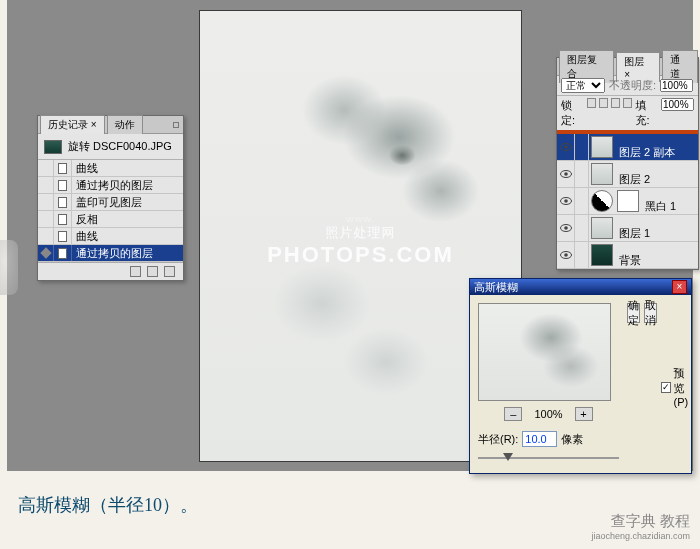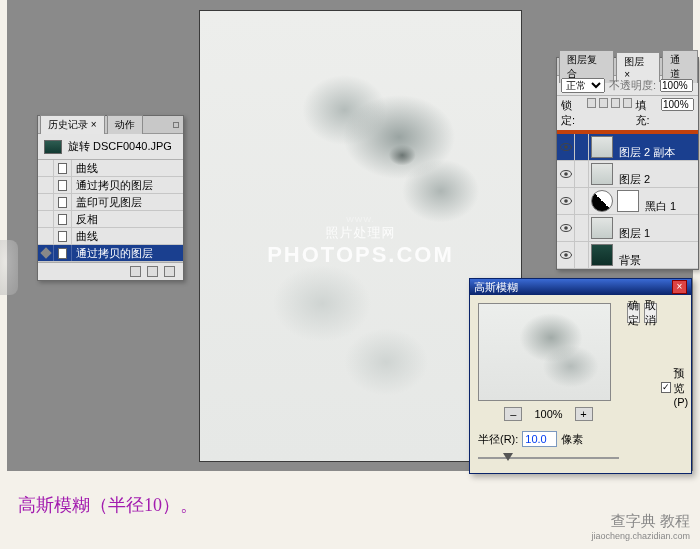--- a/index.html
+++ b/index.html
@@ -64,21 +64,21 @@
 .radrow{display:flex;align-items:center;gap:4px;margin-top:10px;font-size:11px}
 .radrow input{width:35px;background:#fff;border:1px solid #7a98bf;color:#003cf0;font-size:11px;padding:1px 2px}
 .slider{position:relative;height:14px;margin-top:4px}
 .slider .track{position:absolute;left:0;right:0;top:6px;height:2px;background:#999}
 .slider .thumb{position:absolute;top:2px;left:18%;width:0;height:0;border-left:5px solid transparent;border-right:5px solid transparent;border-top:8px solid #555}
 .dlg-right{width:56px;display:flex;flex-direction:row;gap:4px}
 .dlg-btn{height:20px;border:1px solid #888;background:#efefef;display:flex;align-items:center;justify-content:center;font-size:11px}
 .chk{display:flex;align-items:center;gap:3px;margin-top:6px;font-size:11px}
 .chk .b{width:11px;height:11px;border:1px solid #666;background:#fff;display:flex;align-items:center;justify-content:center;font-size:9px}
 
-.caption{position:absolute;left:18px;bottom:32px;font-size:18px;color:#a21caf;font-family:SimSun,serif}
+.caption{position:absolute;left:18px;bottom:32px;font-size:18px;color:#0c4a6e;font-family:SimSun,serif}
 .brand{position:absolute;right:10px;bottom:8px;text-align:right;color:#888}
 .brand .b1{font-size:15px}
 .brand .b2{font-size:9px}
 .clip{position:absolute;left:0;top:240px;width:18px;height:55px;background:radial-gradient(ellipse at 30% 40%,#ddd,#aaa);border-radius:0 8px 8px 0;opacity:.5}
 </style>
 </head>
 <body>
 
 <div class="stage">
   <div class="canvas">

